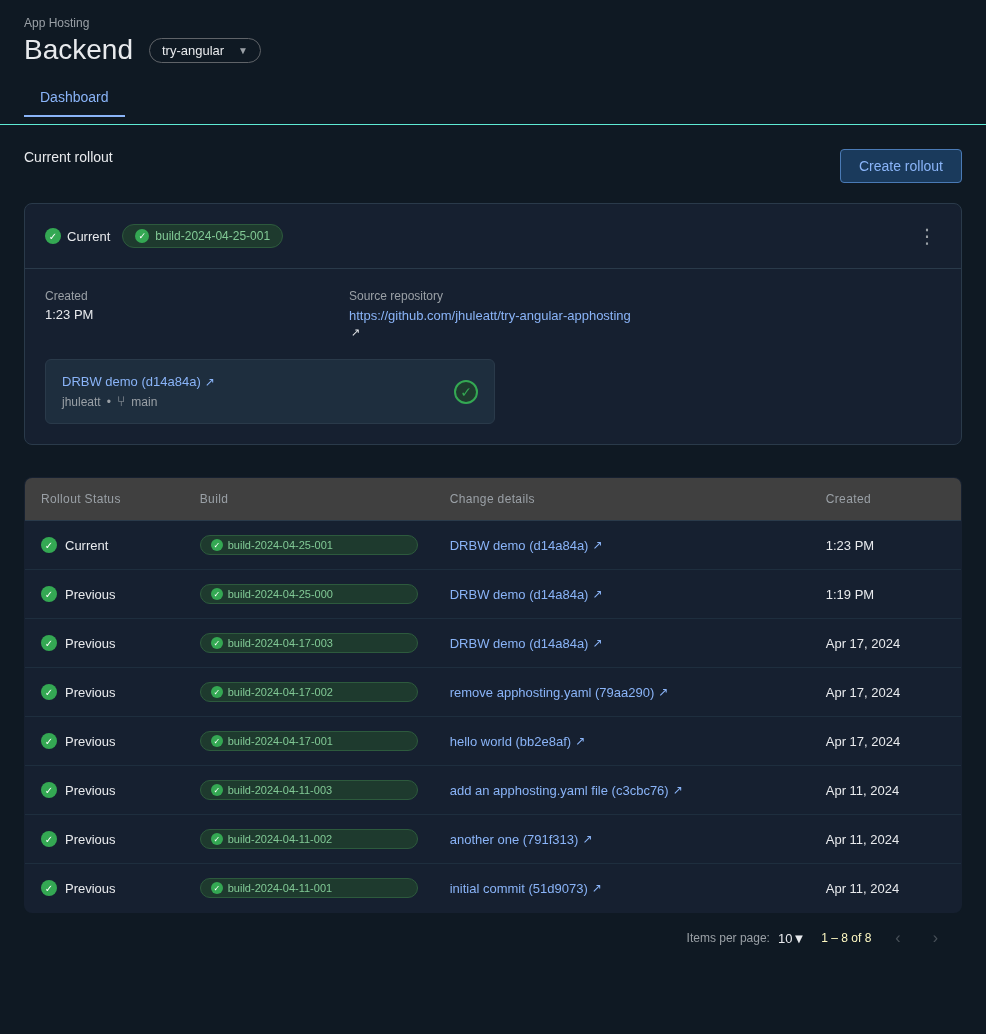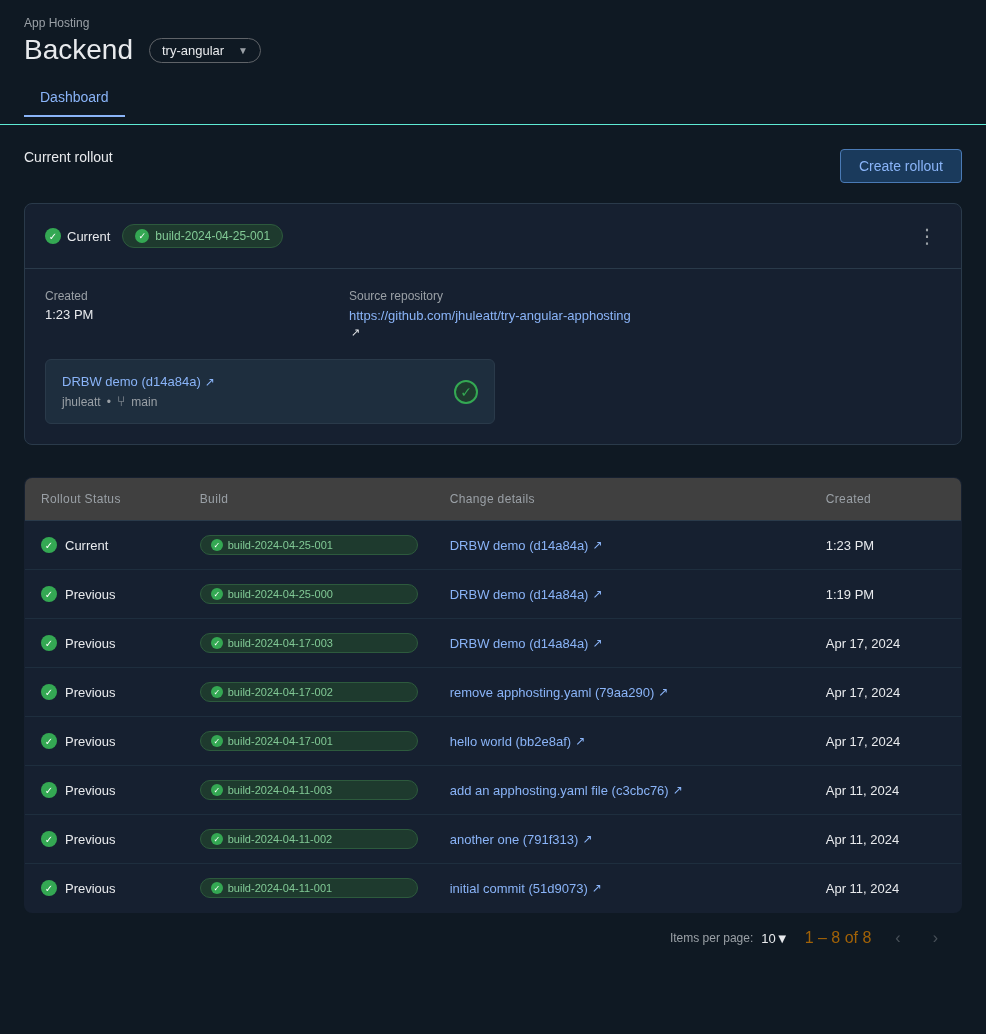--- a/index.html
+++ b/index.html
@@ -320,22 +320,22 @@
     .page-select {
       display: flex;
       align-items: center;
       background: transparent;
       border: none;
       color: #e8eaed;
       font-size: 13px;
       cursor: pointer;
     }
     .page-range {
-      font-size: 16px;
-      color: #a16207;
+      font-size: 12px;
+      color: #fef9c3;
     }
     .page-nav-btn {
       background: transparent;
       border: none;
       color: #9aa0a6;
       font-size: 16px;
       cursor: pointer;
       padding: 4px 8px;
     }
     .page-nav-btn.disabled {

